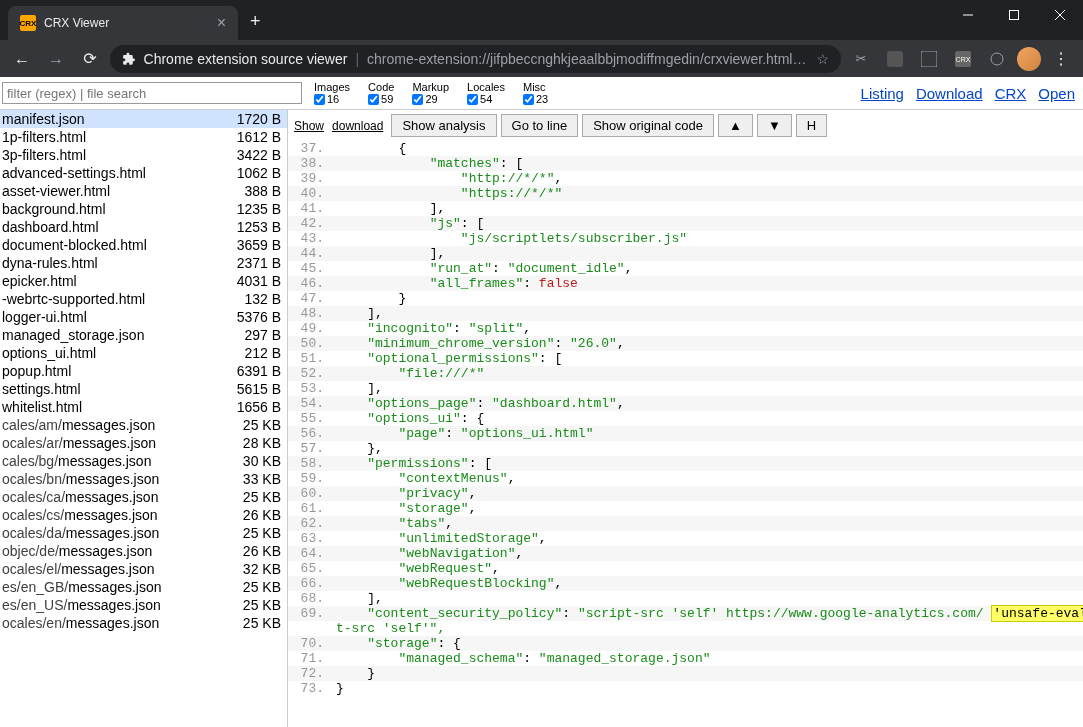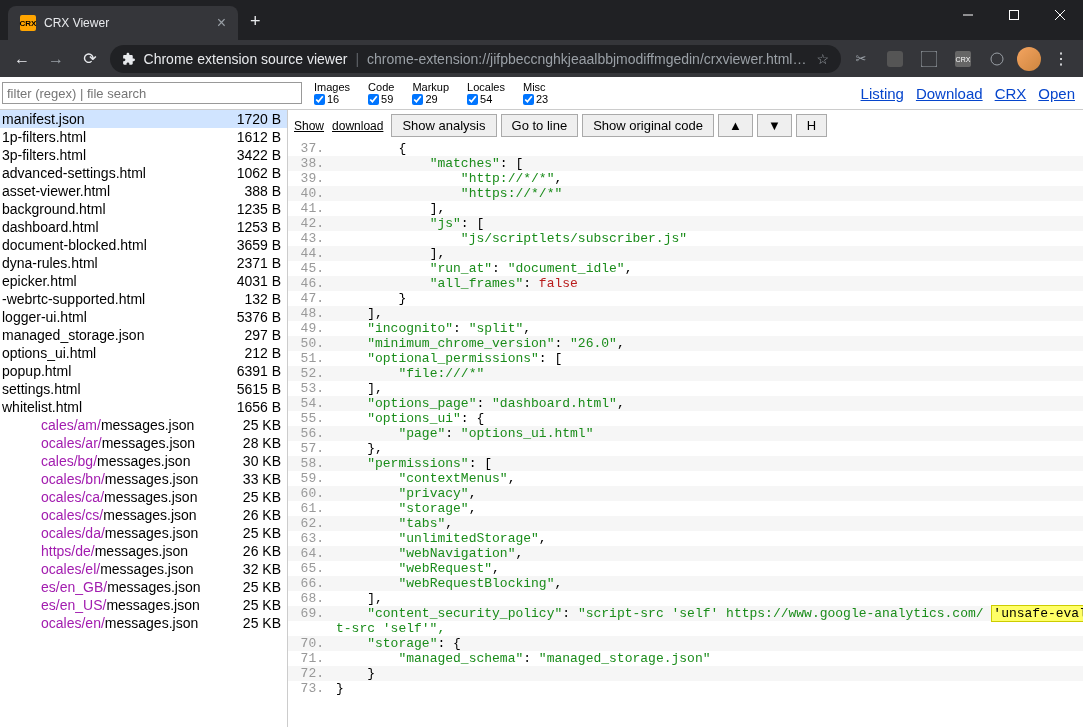--- a/index.html
+++ b/index.html
@@ -39,21 +39,21 @@
 .top-links a { color: #0645cc; text-decoration: underline; cursor: pointer; }
 
 
 .main { display: flex; height: calc(727px - 40px - 37px - 33px); }
 .sidebar { width: 288px; overflow-y: scroll; border-right: 1px solid #ccc; font-size: 14px; }
 .sidebar::-webkit-scrollbar { width: 16px; }
 .sidebar::-webkit-scrollbar-track { background: #f1f1f1; }
 .sidebar::-webkit-scrollbar-thumb { background: #c1c1c1; }
 .file-row { display: flex; justify-content: space-between; padding: 1px 6px 1px 2px; cursor: pointer; white-space: nowrap; }
 .file-row.selected { background: #d0e4ff; }
-.file-row .dim { color: #a21caf; margin-left: 39px; }
+.file-row .dim { color: #404040; }
 .file-size { text-align: right; }
 
 
 .content { flex: 1; display: flex; flex-direction: column; overflow: hidden; }
 .content-toolbar { padding: 4px 6px; display: flex; align-items: center; gap: 4px; font-size: 13px; }
 .content-toolbar .link { color: #000; text-decoration: underline; cursor: pointer; margin-right: 4px; font-size: 12px; }
 .btn { background: #efefef; border: 1px solid #aaa; padding: 3px 10px; cursor: pointer; font-size: 13px; font-family: inherit; }
 
 .code-area { flex: 1; overflow-y: scroll; font-family: Consolas, "Courier New", monospace; font-size: 13px; line-height: 15px; }
 .code-area::-webkit-scrollbar { width: 16px; }
@@ -277,21 +277,21 @@
       </div>
       <div class="file-row">
         <span><span class="dim">ocales/cs/</span>messages.json</span>
         <span class="file-size">26 KB</span>
       </div>
       <div class="file-row">
         <span><span class="dim">ocales/da/</span>messages.json</span>
         <span class="file-size">25 KB</span>
       </div>
       <div class="file-row">
-        <span><span class="dim">https/de/</span>messages.json</span>
+        <span><span class="dim">objec/de/</span>messages.json</span>
         <span class="file-size">26 KB</span>
       </div>
       <div class="file-row">
         <span><span class="dim">ocales/el/</span>messages.json</span>
         <span class="file-size">32 KB</span>
       </div>
       <div class="file-row">
         <span><span class="dim">es/en_GB/</span>messages.json</span>
         <span class="file-size">25 KB</span>
       </div>

